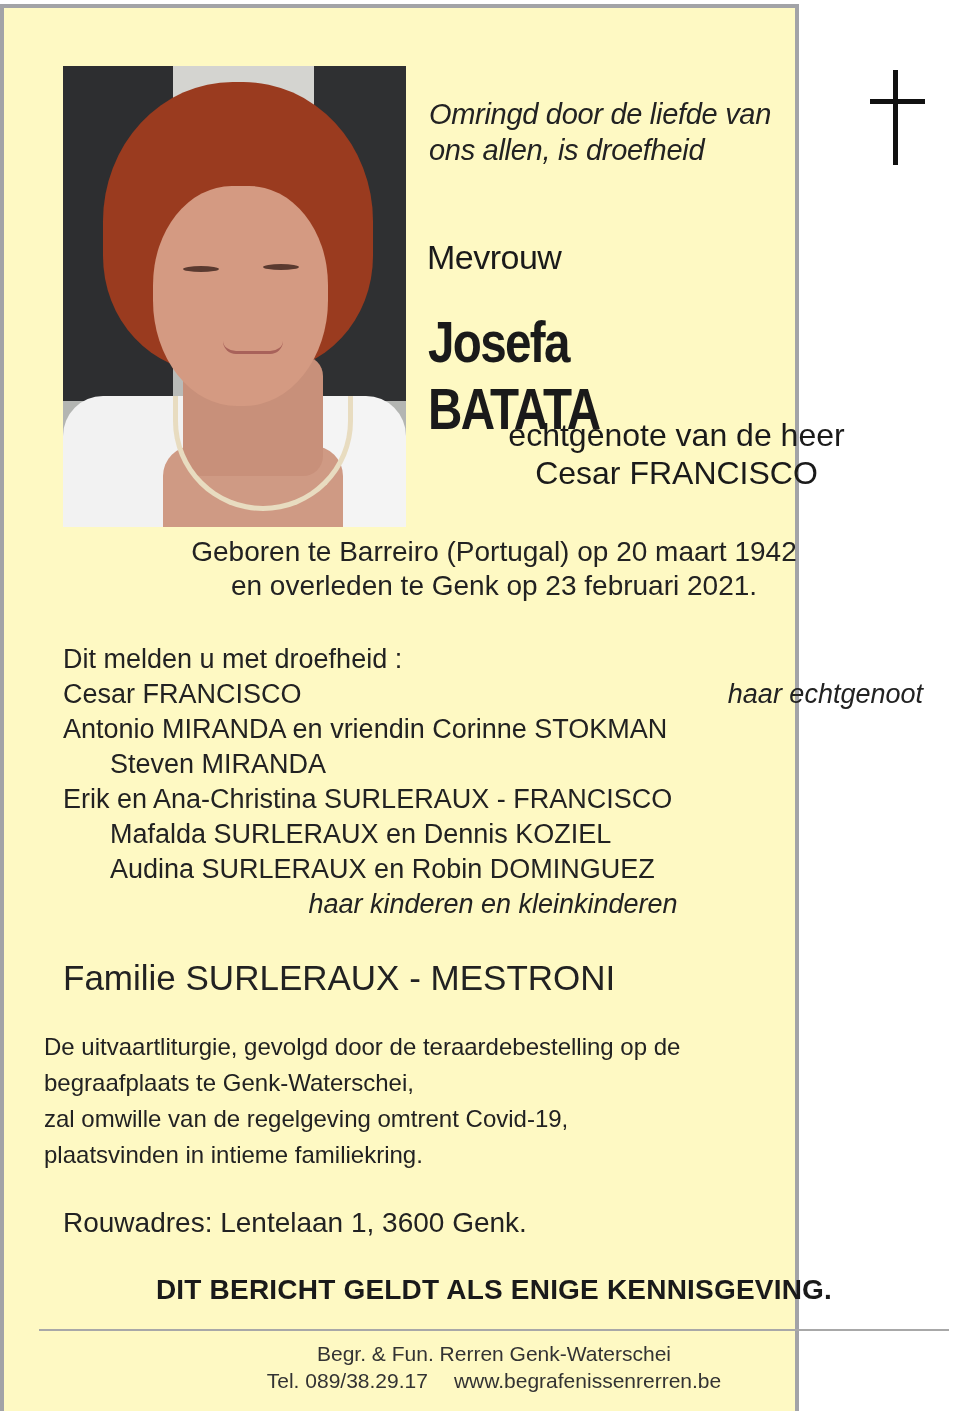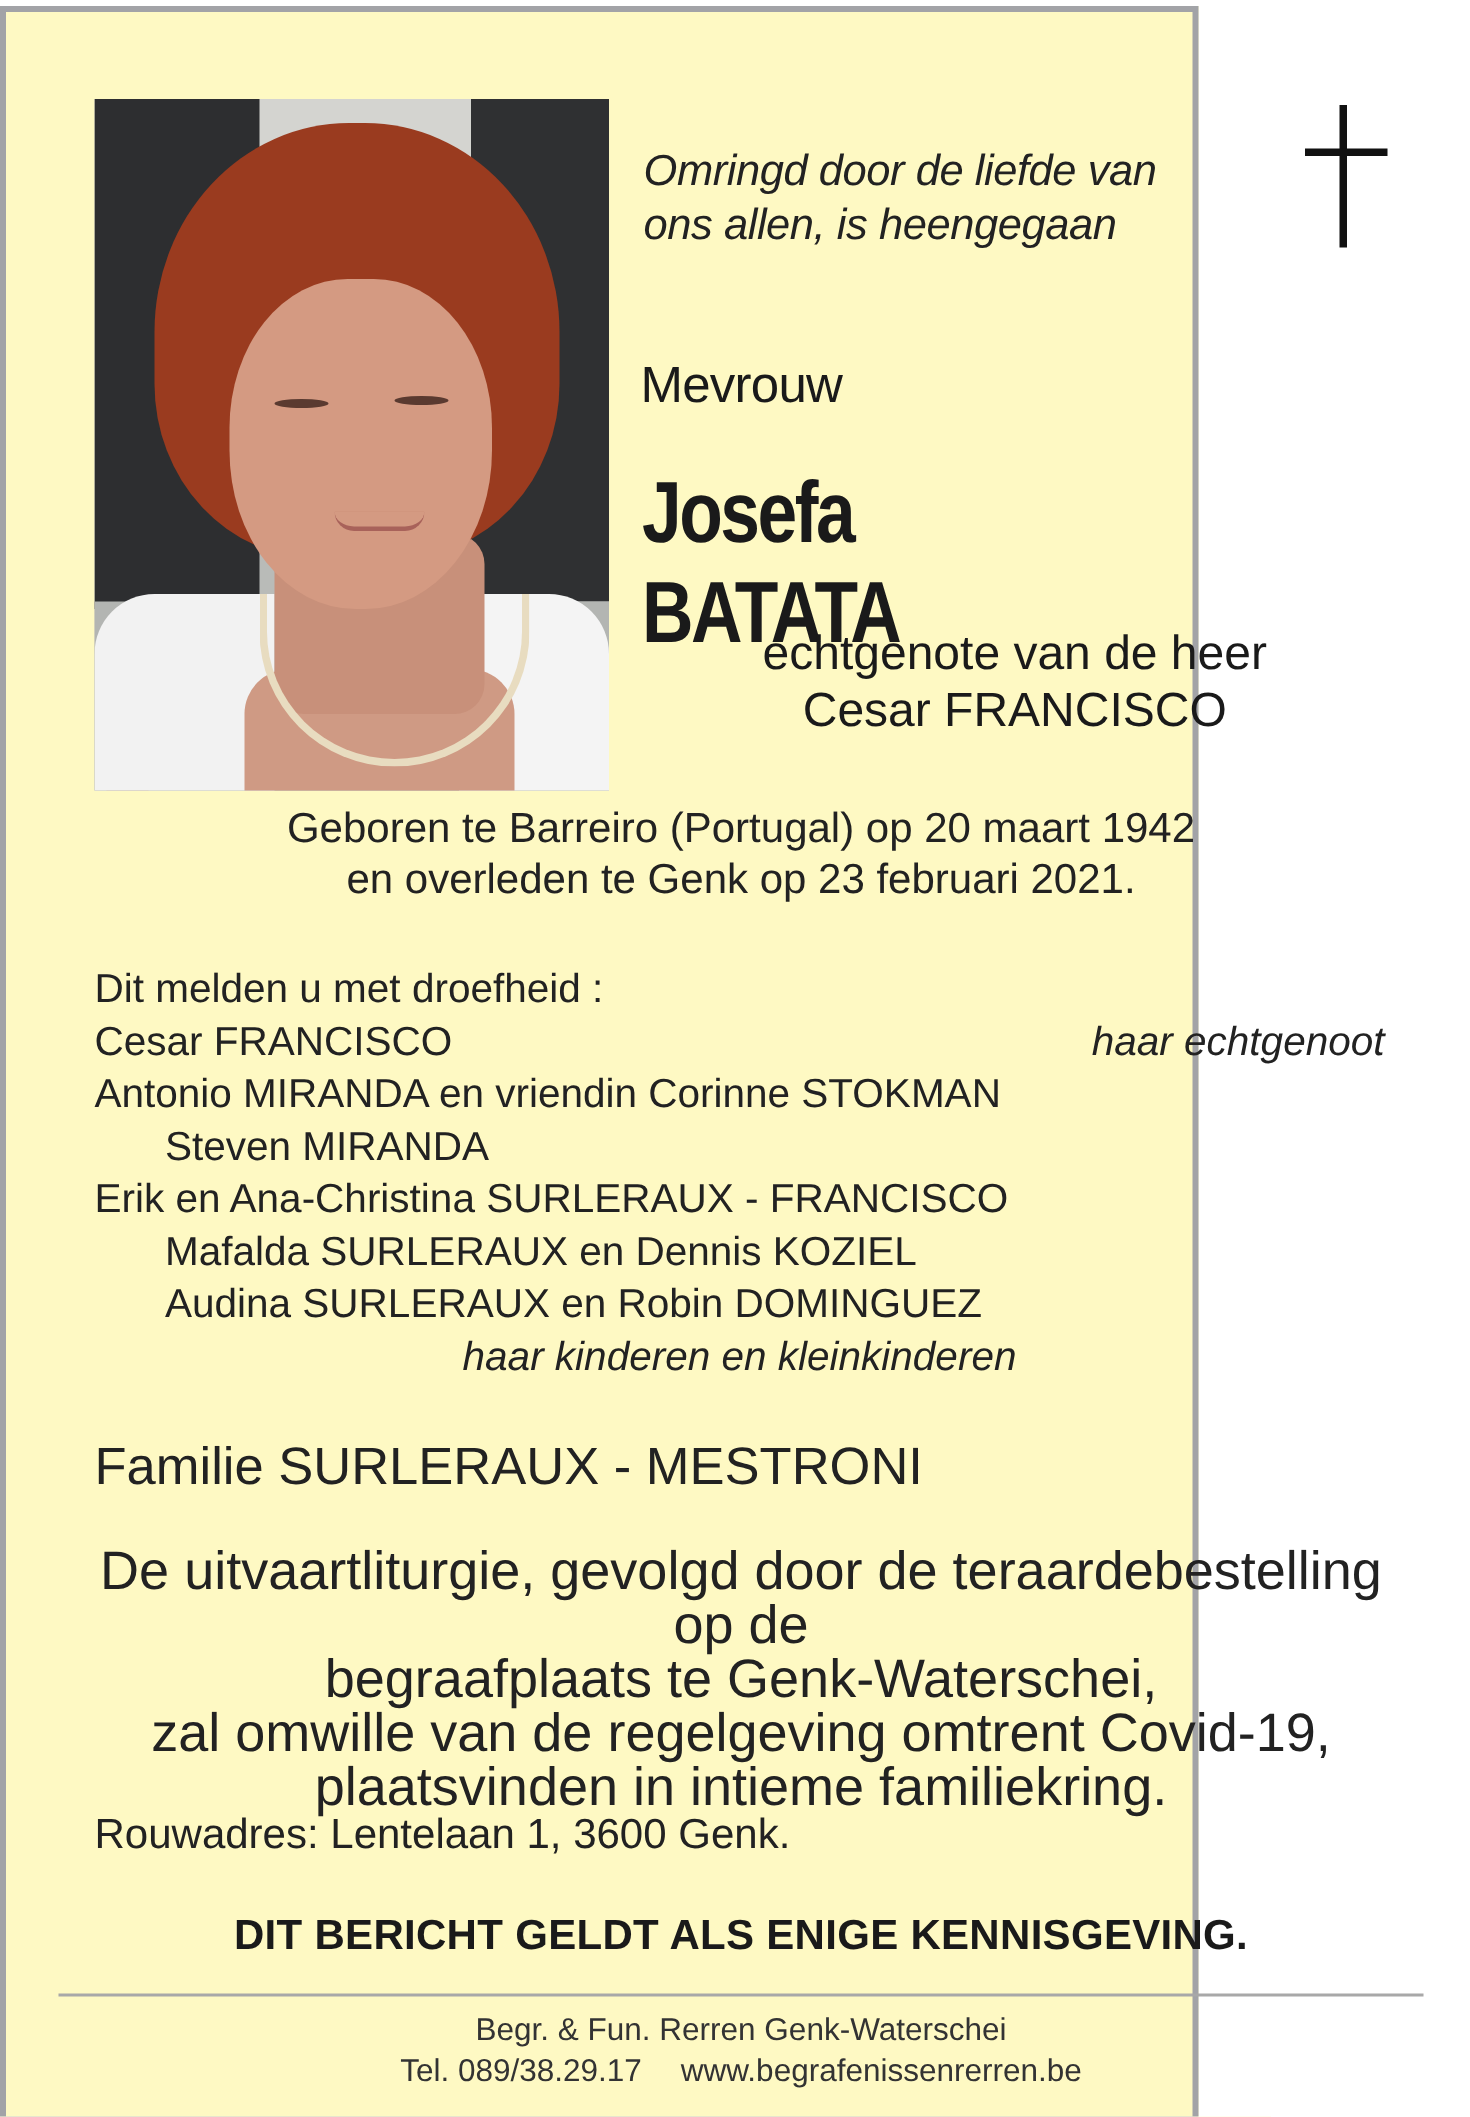--- a/index.html
+++ b/index.html
@@ -59,22 +59,22 @@
 
     .mourners { left: 59px; top: 634px; width: 860px; font-size: 27px; color: #222; }
     .mourners .row { position: relative; height: 35px; line-height: 35px; white-space: nowrap; }
     .mourners .indent { padding-left: 47px; }
     .mourners .rel { position: absolute; right: 0; top: 0; font-style: italic; }
     .mourners .rel-only { text-align: center; font-style: italic; }
 
     .family { left: 59px; top: 950px; font-size: 35px; color: #222; }
 
     .liturgy {
-      left: 40px; top: 1021px; width: 900px; text-align: center;
-      font-size: 36px; line-height: 36px; color: #222;
+      left: 40px; top: 1021px; width: 900px; 
+      font-size: 24px; line-height: 36px; color: #222;
     }
     .address { left: 59px; top: 1199px; font-size: 28px; color: #222; }
     .notice {
       left: 40px; top: 1266px; width: 900px; text-align: center;
       font-size: 28px; font-weight: bold; color: #1a1a1a; letter-spacing: 0.2px;
     }
     .divider { left: 35px; top: 1321px; width: 910px; height: 2px; background: #a8a8a8; }
     .footer {
       left: 40px; top: 1332px; width: 900px; text-align: center;
       font-size: 21px; line-height: 27px; color: #333;
@@ -102,21 +102,21 @@
     <div class="eye-r"></div>
     <div class="mouth"></div>
     <div class="necklace"></div>
   </div>
 
   <div class="abs cross-v"></div>
   <div class="abs cross-h"></div>
 
   <div class="abs intro">
     <div>Omringd door de liefde van</div>
-    <div>ons allen, is heengegaan</div>
+    <div>ons allen, is droefheid</div>
   </div>
 
   <div class="abs title-prefix">Mevrouw</div>
   <div class="abs name">Josefa BATATA</div>
 
   <div class="abs spouse">
     <div>echtgenote van de heer</div>
     <div>Cesar FRANCISCO</div>
   </div>
 

